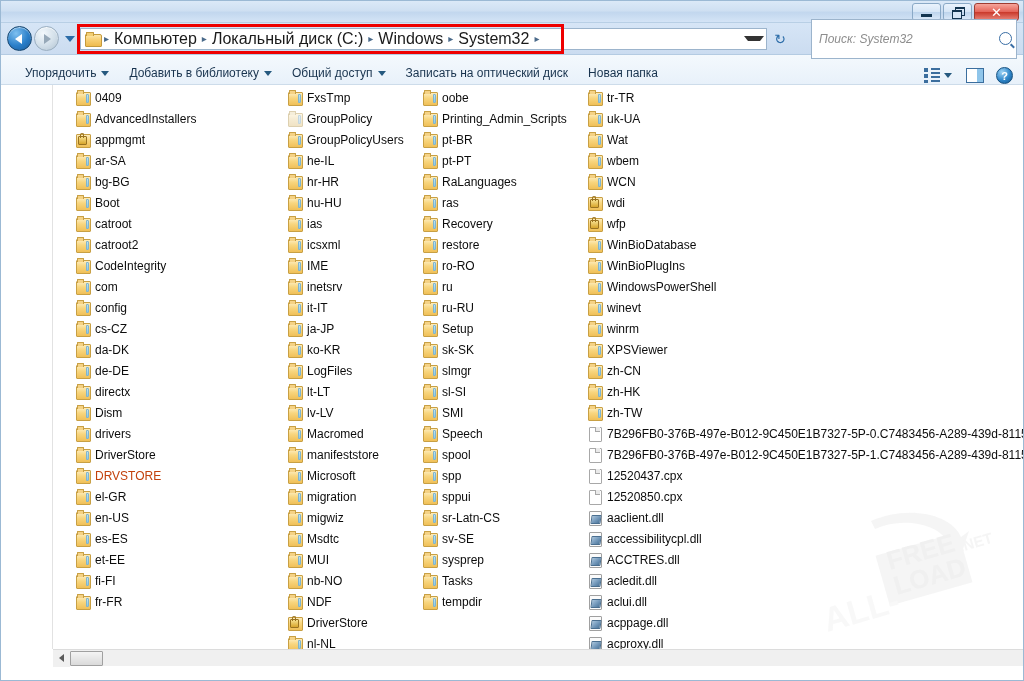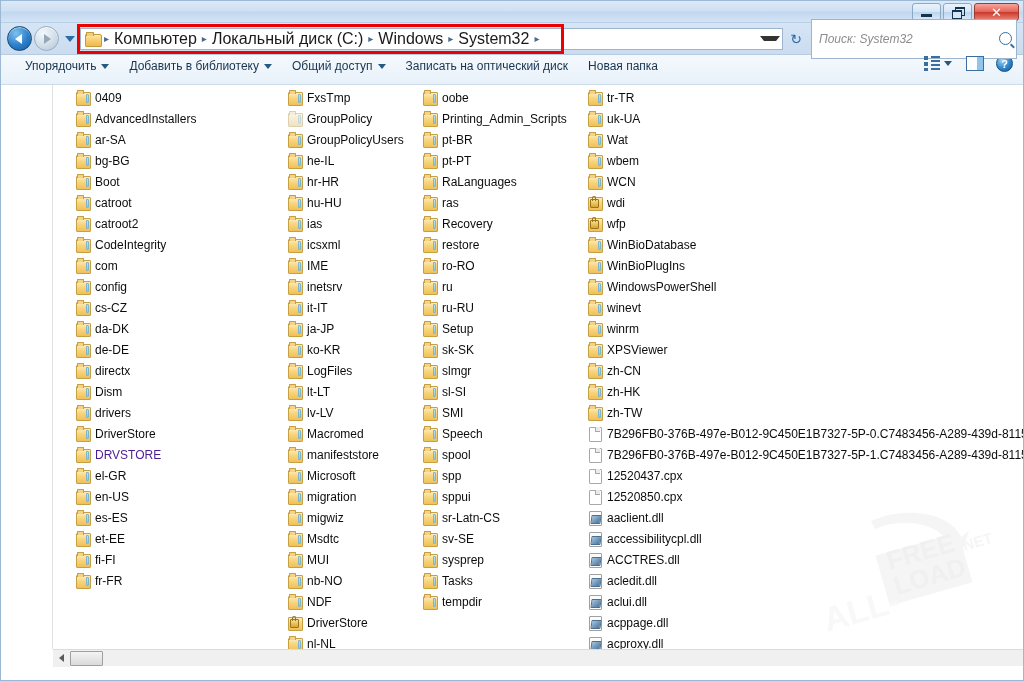--- a/index.html
+++ b/index.html
@@ -137,38 +137,38 @@
     width:0;height:0;border-left:4px solid transparent;border-right:4px solid transparent;border-top:5px solid #333;
   }
   .refresh {
     width: 22px; height: 22px; flex: none;
     display:flex;align-items:center;justify-content:center;
     color:#2b6ca8; font-size:14px; margin-left:2px;
   }
   .searchbox {
     width: 206px; height: 40px; flex: none;
     background:#ffffff; border:1px solid #9cb4cc;
-    margin-left: 4px;
+    margin-left: 20px;
     display:flex; align-items:center; padding: 0 4px 0 7px;
   }
   .searchbox .ph {
     flex:1; color:#8d8d8d; font-style: italic; font-size:12px; white-space:nowrap;
   }
   .mag {
     width:13px;height:13px;border:1.6px solid #3a6ea5;border-radius:50%;
     position:relative; flex:none;
   }
   .mag:after{content:"";position:absolute;right:-4px;bottom:-3px;width:5px;height:1.8px;background:#3a6ea5;transform:rotate(45deg);}
 
   
   .toolbar {
     height: 30px;
     background: linear-gradient(to bottom,#f4f9fd 0%, #e8f1fa 100%);
     border-bottom: 1px solid #cddcea;
-    display:flex; align-items:flex-start;
+    display:flex; align-items:flex-end;
     padding-left: 14px;
   }
   .tbitem {
     display:flex; align-items:center; gap:5px;
     padding: 3px 9px; color:#18334e; font-size:12px; white-space:nowrap;
     border:1px solid transparent; border-radius:3px;
   }
   .tbcaret { width:0;height:0;border-left:4px solid transparent;border-right:4px solid transparent;border-top:5px solid #25597f; }
   .tbright { margin-left:auto; display:flex; align-items:center; gap:3px; padding-right:10px; }
   .ico-views { width:17px;height:15px; position:relative; }
@@ -223,21 +223,21 @@
   .col4 { width: 460px; }
 
   .row {
     height: 21px;
     display:flex; align-items:center;
     gap: 5px;
     white-space: nowrap;
     overflow: hidden;
   }
   .nm { font-size:12px; color:#0c0c0c; }
-  .nm.blue { color:#4c1d95; }
+  .nm.blue { color:#c2410c; }
 
   
   .ic { width:15px; height:15px; flex:none; position:relative; }
 
   .ic.folder:before {
     content:""; position:absolute; left:1px; top:2px; width:13px; height:12px;
     background: linear-gradient(to bottom,#fdecbc 0%, #f8d67f 42%, #f0c058 100%);
     border:1px solid #c8a044; border-radius:1px;
   }
   .ic.folder:after {
@@ -430,20 +430,26 @@
               <span class="ic folder">
                 <i></i>
               </span>
               <span class="nm">0409</span>
             </div>
             <div class="row">
               <span class="ic folder">
                 <i></i>
               </span>
               <span class="nm">AdvancedInstallers</span>
+            </div>
+            <div class="row">
+              <span class="ic folder-lock">
+                <i></i>
+              </span>
+              <span class="nm">appmgmt</span>
             </div>
             <div class="row">
               <span class="ic folder">
                 <i></i>
               </span>
               <span class="nm">ar-SA</span>
             </div>
             <div class="row">
               <span class="ic folder">
                 <i></i>

